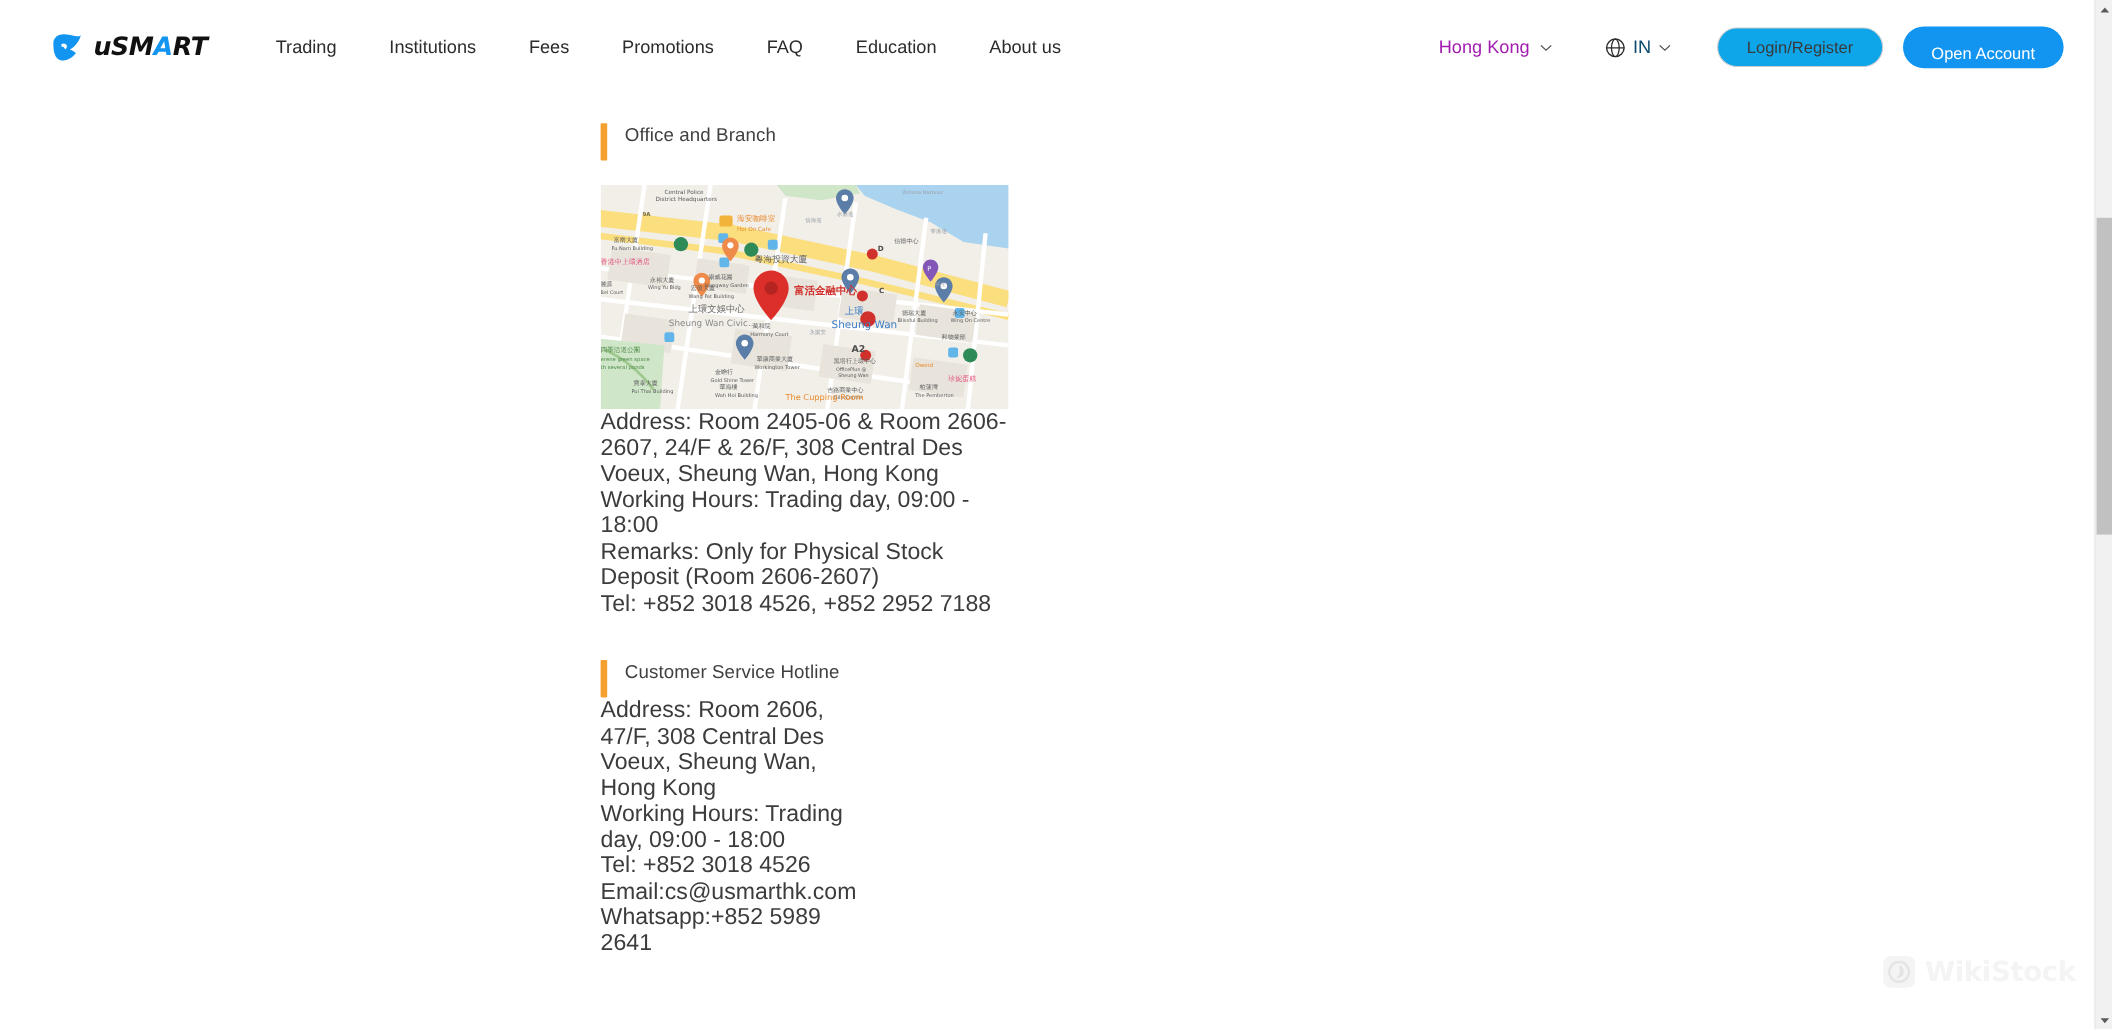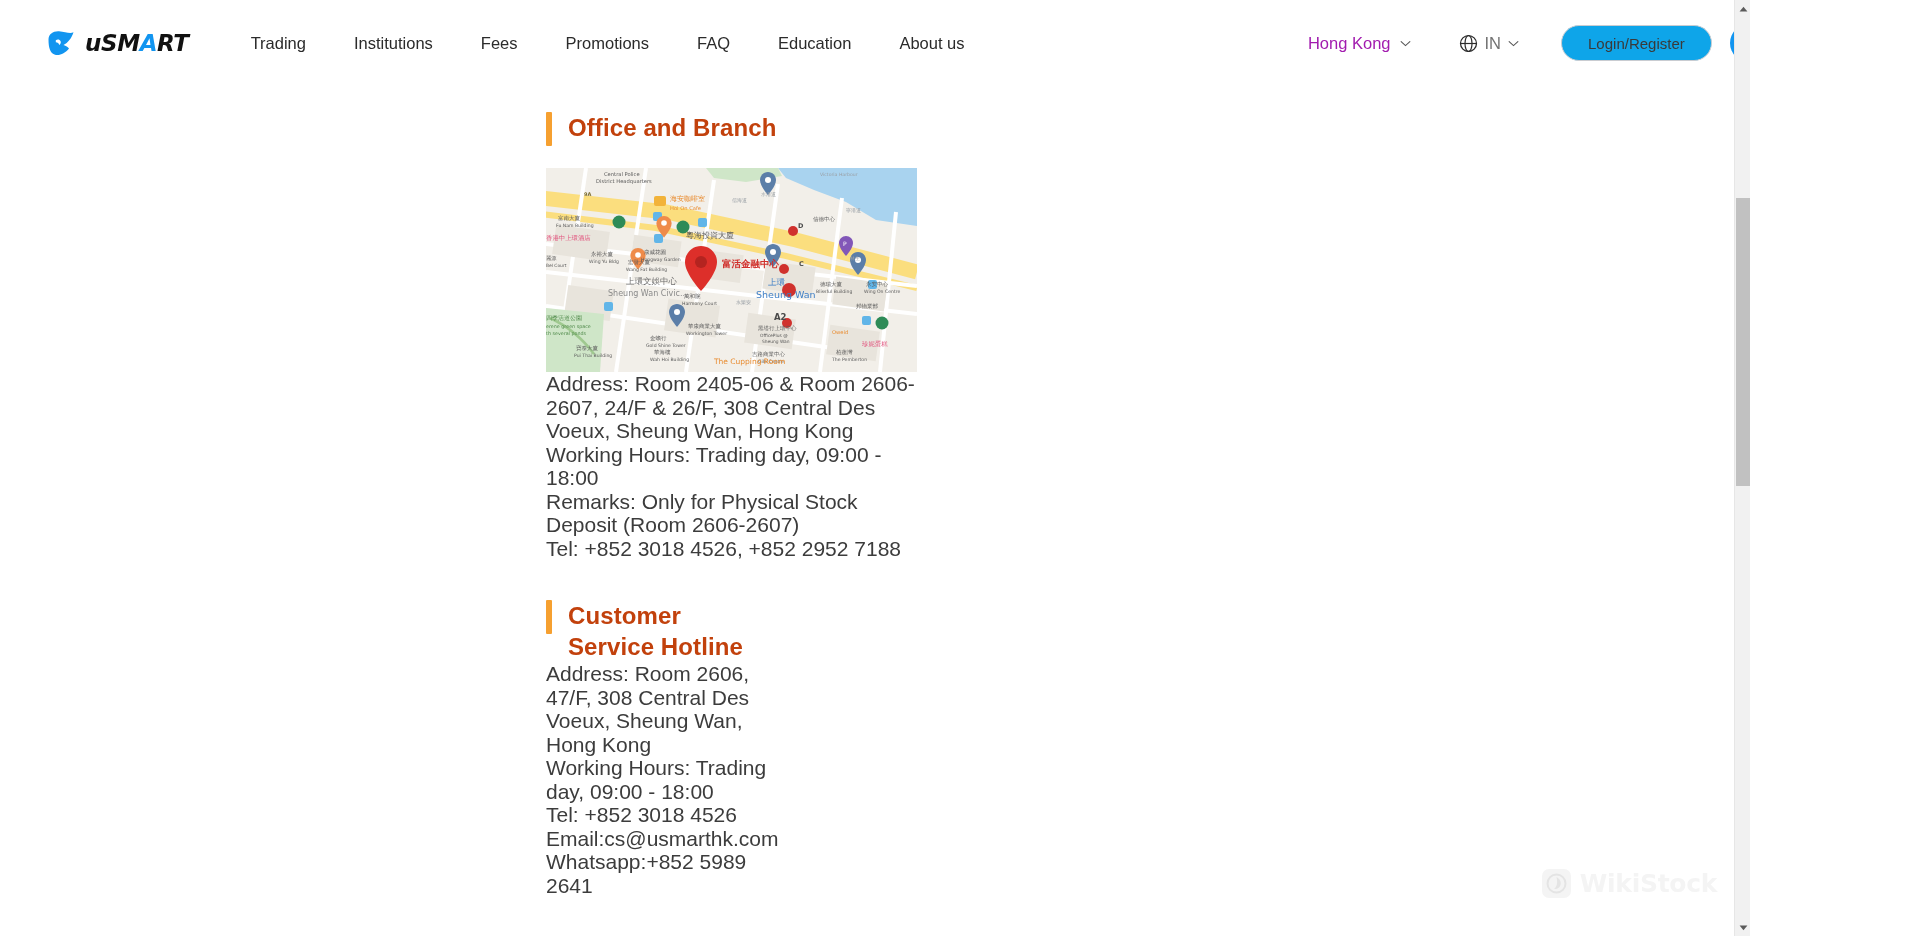--- a/index.html
+++ b/index.html
@@ -7,21 +7,21 @@
   html, body {
     width: 1920px;
     height: 936px;
     overflow: hidden;
     background: #ffffff;
     font-family: "Liberation Sans", sans-serif;
   }
 
   .page {
     position: relative;
-    width: 1750px;
+    width: 1920px;
     height: 936px;
     background: #ffffff;
     overflow: hidden;
   }
 
   
   .site-header {
     position: absolute;
     top: 0; left: 0;
     width: 1904px;
@@ -80,21 +80,21 @@
     color: #a21caf;
     cursor: pointer;
     padding: 0 10px;
     white-space: nowrap;
   }
   .lang-select {
     display: flex;
     align-items: center;
     gap: 7px;
     font-size: 16.5px;
-    color: #737373;
+    color: #0c4a6e;
     cursor: pointer;
     padding: 0 10px;
     margin-left: 28px;
     white-space: nowrap;
   }
   .chev { display: block; width: 11px; height: 7px; flex: none; }
   .globe { display: block; width: 19px; height: 19px; flex: none; }
 
   .btn-login {
     margin-left: 32px;
@@ -138,23 +138,23 @@
     margin-top: 26px;
   }
   .heading-bar {
     width: 6px;
     background: #f6a030;
     flex: none;
     border-radius: 1px;
   }
   .heading-bar.tall { align-self: stretch; height: 34px; }
   .heading-text {
-    font-size: 24px;
-    font-weight: 700;
-    color: #c2410c;
+    font-size: 17px;
+    font-weight: 400;
+    color: #404040;
     line-height: 1.3;
     letter-spacing: 0.1px;
   }
 
   .map-figure {
     margin-top: 22px;
     width: 371px;
     height: 204px;
     overflow: hidden;
     position: relative;

